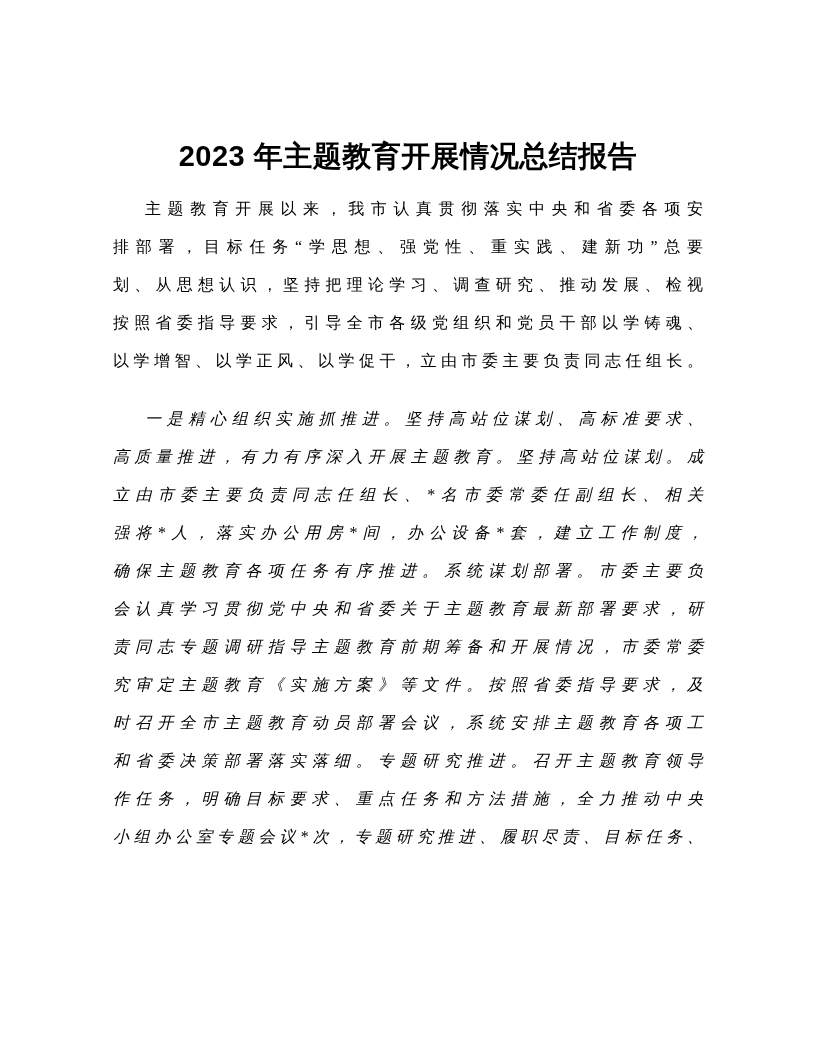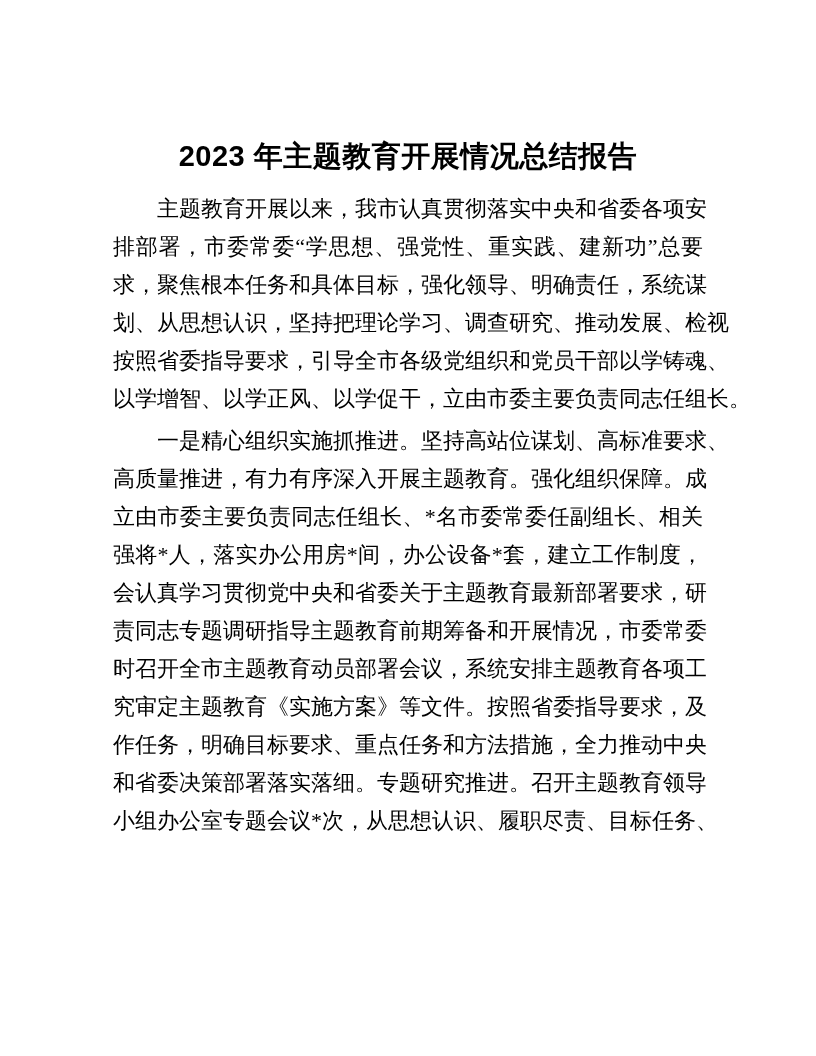--- a/index.html
+++ b/index.html
@@ -25,28 +25,28 @@
     font-family: "Liberation Sans", sans-serif;
     font-weight: 700;
     font-size: 29px;
     line-height: 44px;
     text-align: center;
     color: #000000;
     letter-spacing: 0.5px;
   }
   .doc-body {
     font-family: "Liberation Serif", serif;
-    font-size: 22px;
+    font-size: 16px;
     color: #000000;
   }
   .para {
     margin: 0;
   }
   .para-1 { margin-top: 12px; }
-  .para-2 { margin-top: 4px; }
+  .para-2 { margin-top: 20px; font-style: italic; }
   .line {
     line-height: 38px;
     height: 38px;
     text-align: justify;
     text-align-last: justify;
     -moz-text-align-last: justify;
     white-space: nowrap;
   }
   .line.first {
     text-indent: 2em;
@@ -54,34 +54,34 @@
 </style>
 </head>
 <body>
 
 <div class="page">
   <div class="content">
     <h1 class="doc-title">2023 年主题教育开展情况总结报告</h1>
     <div class="doc-body">
         <div class="para para-1">
           <div class="line first">主题教育开展以来，我市认真贯彻落实中央和省委各项安</div>
-          <div class="line">排部署，市委常委“学思想、强党性、重实践、建新功”总要</div>
-          <div class="line">求，聚焦根本任务和具体目标，强化领导、明确责任，系统谋</div>
+          <div class="line">排部署，目标任务“学思想、强党性、重实践、建新功”总要</div>
           <div class="line">划、从思想认识，坚持把理论学习、调查研究、推动发展、检视</div>
           <div class="line">按照省委指导要求，引导全市各级党组织和党员干部以学铸魂、</div>
           <div class="line">以学增智、以学正风、以学促干，立由市委主要负责同志任组长。</div>
         </div>
         <div class="para para-2">
           <div class="line first">一是精心组织实施抓推进。坚持高站位谋划、高标准要求、</div>
-          <div class="line">高质量推进，有力有序深入开展主题教育。强化组织保障。成</div>
+          <div class="line">高质量推进，有力有序深入开展主题教育。坚持高站位谋划。成</div>
           <div class="line">立由市委主要负责同志任组长、*名市委常委任副组长、相关</div>
           <div class="line">强将*人，落实办公用房*间，办公设备*套，建立工作制度，</div>
+          <div class="line">确保主题教育各项任务有序推进。系统谋划部署。市委主要负</div>
           <div class="line">会认真学习贯彻党中央和省委关于主题教育最新部署要求，研</div>
           <div class="line">责同志专题调研指导主题教育前期筹备和开展情况，市委常委</div>
+          <div class="line">究审定主题教育《实施方案》等文件。按照省委指导要求，及</div>
           <div class="line">时召开全市主题教育动员部署会议，系统安排主题教育各项工</div>
-          <div class="line">究审定主题教育《实施方案》等文件。按照省委指导要求，及</div>
+          <div class="line">和省委决策部署落实落细。专题研究推进。召开主题教育领导</div>
           <div class="line">作任务，明确目标要求、重点任务和方法措施，全力推动中央</div>
-          <div class="line">和省委决策部署落实落细。专题研究推进。召开主题教育领导</div>
-          <div class="line">小组办公室专题会议*次，从思想认识、履职尽责、目标任务、</div>
+          <div class="line">小组办公室专题会议*次，专题研究推进、履职尽责、目标任务、</div>
         </div>
       </div>
   </div>
 </div>
 
 </body></html>

